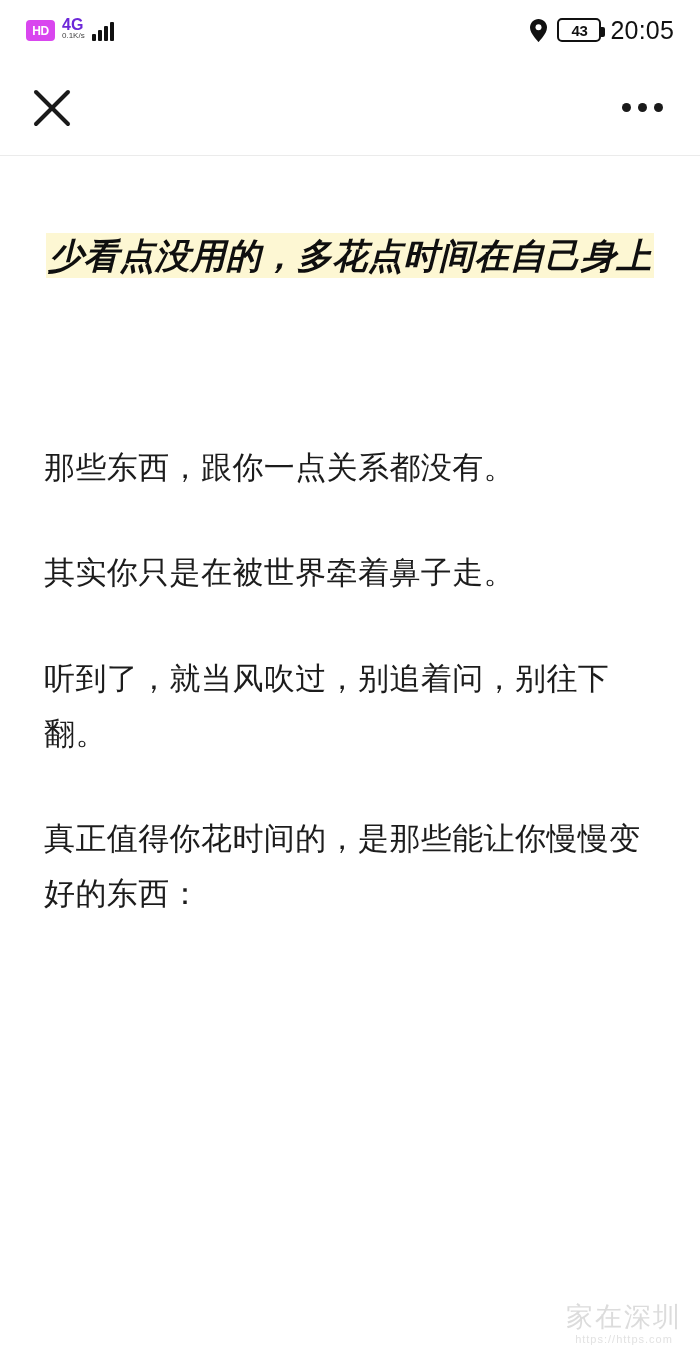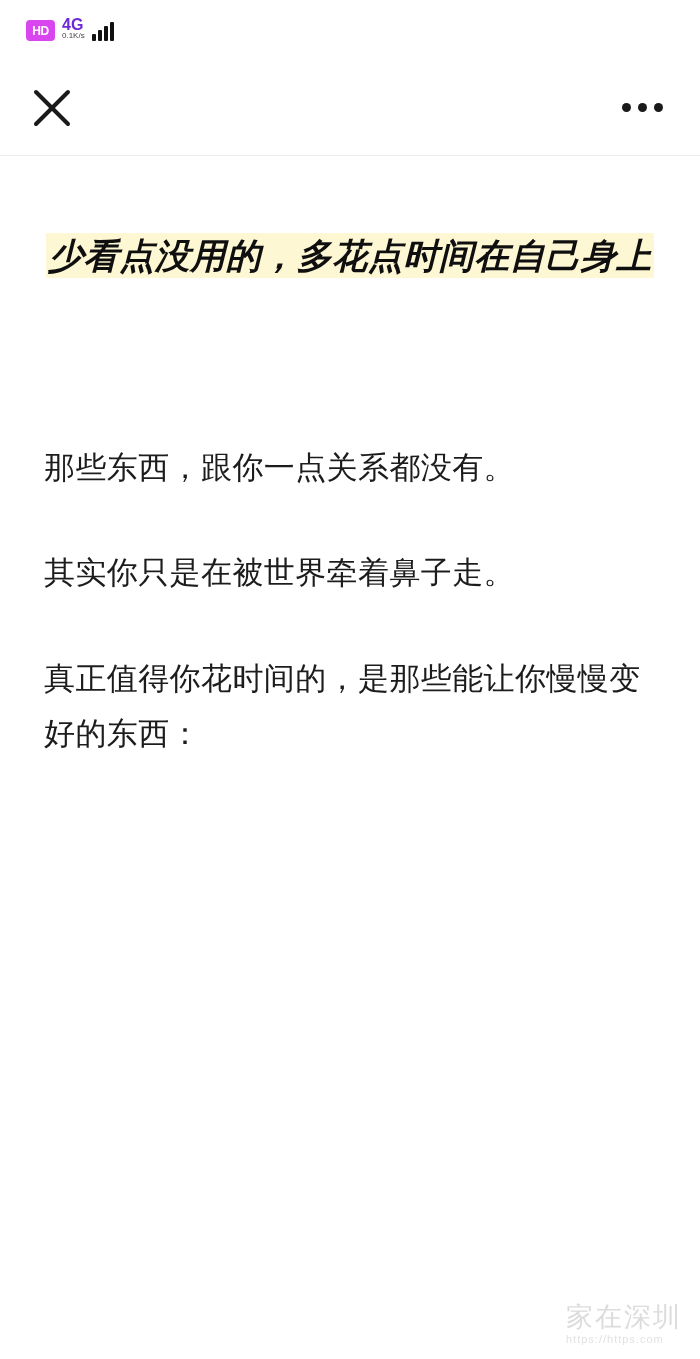--- a/index.html
+++ b/index.html
@@ -176,21 +176,21 @@
     margin-bottom: 50px;
     letter-spacing: 0.4px;
   }
   p.para:last-child { margin-bottom: 0; }
 
   
   .watermark {
     position: absolute;
     right: 18px;
     bottom: 14px;
-    text-align: left;
+    text-align: center;
     pointer-events: none;
     user-select: none;
   }
   .watermark .wm-main {
     font-size: 27px;
     color: #dcdcdc;
     letter-spacing: 2px;
     line-height: 1.1;
   }
   .watermark .wm-sub {
@@ -210,20 +210,32 @@
       <span class="net-stack">
         <span class="net-g">4G</span>
         <span class="net-speed">0.1K/s</span>
       </span>
       <span class="bars">
         <i></i>
           <i></i>
           <i></i>
           <i></i>
       </span>
+    </div>
+    <div class="status-right">
+      <span>
+        <svg class="loc-icon" viewBox="0 0 19 23">
+          <path d="M9.5 0C4.8 0 1 3.8 1 8.5c0 6.3 8.5 14.5 8.5 14.5S18 14.8 18 8.5C18 3.8 14.2 0 9.5 0z" fill="#111"></path>
+          <circle cx="9.5" cy="8.3" r="3" fill="#fff"></circle>
+        </svg>
+      </span>
+      <span class="battery">
+        <span>43</span>
+      </span>
+      <span class="clock">20:05</span>
     </div>
   </div>
 
   <div class="nav-bar">
     <div class="close-btn">
       <span>
         <svg width="40" height="40" viewBox="0 0 40 40">
           <line x1="4" y1="4" x2="36" y2="36" stroke="#1a1a1a" stroke-width="4" stroke-linecap="round"></line>
           <line x1="36" y1="4" x2="4" y2="36" stroke="#1a1a1a" stroke-width="4" stroke-linecap="round"></line>
         </svg>
@@ -236,20 +248,21 @@
     </div>
   </div>
 
   <div class="article">
     <div class="title-wrap">
       <span class="title">少看点没用的，多花点时间在自己身上</span>
     </div>
     <div class="body-block">
       <p class="para">那些东西，跟你一点关系都没有。</p>
       <p class="para">其实你只是在被世界牵着鼻子走。</p>
+      <p class="para">听到了，就当风吹过，别追着问，别往下翻。</p>
       <p class="para">真正值得你花时间的，是那些能让你慢慢变好的东西：</p>
     </div>
 
     <div class="watermark">
       <div class="wm-main">家在深圳</div>
       <div class="wm-sub">https://https.com</div>
     </div>
   </div>
 
 </div>

